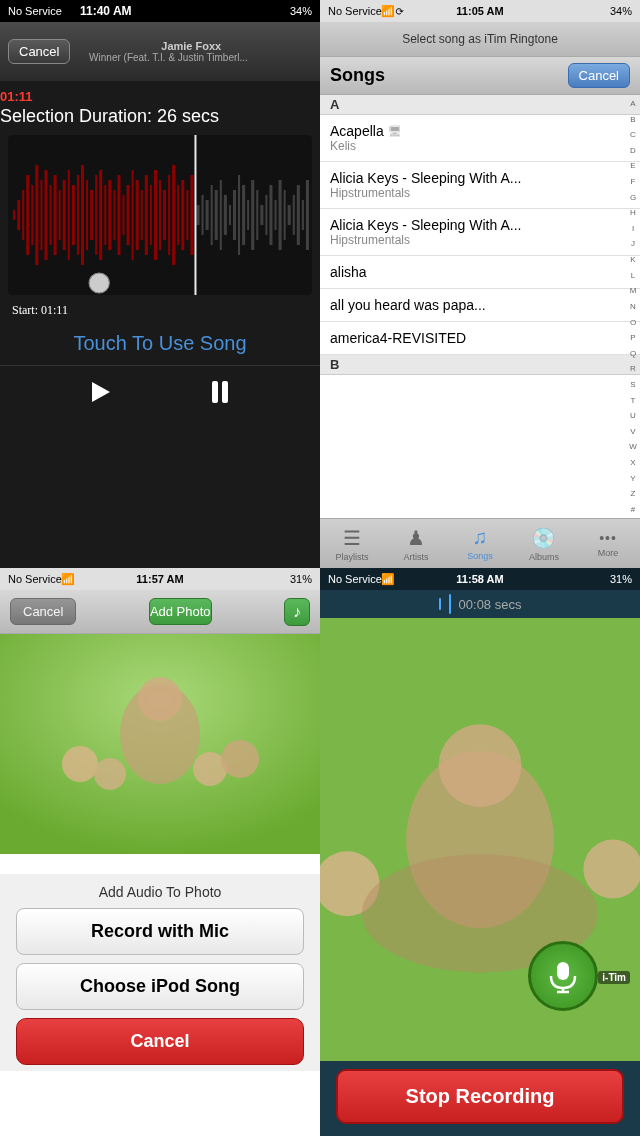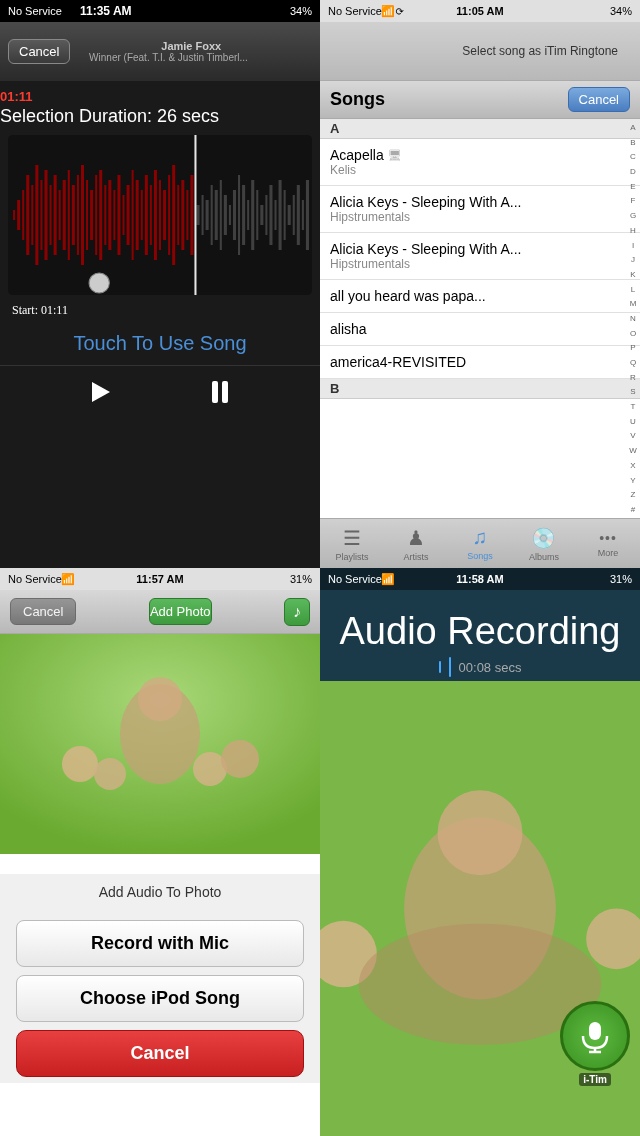--- a/index.html
+++ b/index.html
@@ -21,21 +21,21 @@
     .start-label { color: #fff; font-size: 12px; padding: 4px 12px; font-family: Liberation Serif, serif; }
     .touch-to-use { text-align: center; color: #4a90d9; font-size: 20px; font-weight: 400; padding: 10px 0 6px; }
     .transport-bar { display: flex; justify-content: space-around; align-items: center; padding: 8px 40px; border-top: 1px solid #333; margin-top: 4px; }
     .play-btn { width: 36px; height: 36px; display: flex; align-items: center; justify-content: center; }
     .pause-btn { width: 36px; height: 36px; display: flex; align-items: center; justify-content: center; gap: 4px; }
     .pause-bar { width: 6px; height: 22px; background: #fff; border-radius: 2px; }
 
     
     .panel-tr { background: #fff; display: flex; flex-direction: column; overflow: hidden; }
     .status-bar-light { display: flex; justify-content: space-between; align-items: center; padding: 2px 8px; font-size: 11px; color: #000; background: #e0e0e0; height: 22px; }
-    .select-song-header { background: linear-gradient(to bottom, #d0d0d0, #b8b8b8); text-align: right; font-size: 12px; color: #333; padding: 22px; border-bottom: 1px solid #aaa; }
+    .select-song-header { background: linear-gradient(to bottom, #d0d0d0, #b8b8b8); text-align: center; font-size: 12px; color: #333; padding: 10px; border-bottom: 1px solid #aaa; }
     .songs-nav { background: linear-gradient(to bottom, #d8d8d8, #b8b8b8); display: flex; justify-content: space-between; align-items: center; padding: 6px 10px; border-bottom: 1px solid #aaa; }
     .songs-title { font-size: 18px; font-weight: bold; color: #000; }
     .cancel-btn-light { background: linear-gradient(to bottom, #7aaade, #4a7dc0); border: 1px solid #3a6db0; border-radius: 6px; color: #fff; font-size: 13px; padding: 4px 10px; }
     .songs-list { flex: 1; overflow: hidden; background: #fff; position: relative; }
     .alpha-index { position: absolute; right: 0; top: 0; bottom: 0; width: 14px; display: flex; flex-direction: column; align-items: center; justify-content: space-between; padding: 4px 0; font-size: 8px; color: #666; background: transparent; z-index: 10; }
     .section-header-song { background: #e8e8e8; padding: 2px 10px; font-size: 13px; font-weight: bold; color: #333; border-bottom: 1px solid #ccc; }
     .song-item { padding: 8px 10px; border-bottom: 1px solid #e0e0e0; }
     .song-item-title { font-size: 14px; color: #000; display: flex; align-items: center; gap: 4px; }
     .song-item-artist { font-size: 12px; color: #888; }
     .tab-bar { background: linear-gradient(to bottom, #d0d0d0, #b5b5b5); display: flex; border-top: 1px solid #aaa; height: 50px; }
@@ -45,49 +45,49 @@
 
     
     .panel-bl { background: #fff; display: flex; flex-direction: column; overflow: hidden; position: relative; }
     .add-photo-nav { background: linear-gradient(to bottom, #d8d8d8, #b8b8b8); display: flex; justify-content: space-between; align-items: center; padding: 6px 10px; border-bottom: 1px solid #aaa; min-height: 44px; }
     .cancel-btn-gray { background: linear-gradient(to bottom, #888, #666); border: 1px solid #555; border-radius: 6px; color: #fff; font-size: 13px; padding: 5px 12px; opacity: 0.8; }
     .add-photo-btn { background: linear-gradient(to bottom, #5cb85c, #3d9a3d); border: 1px solid #2d7a2d; border-radius: 6px; color: #fff; font-size: 13px; padding: 5px 0; }
     .music-note-btn { background: linear-gradient(to bottom, #5cb85c, #3d9a3d); border: 1px solid #2d7a2d; border-radius: 6px; color: #fff; font-size: 16px; padding: 4px 8px; }
     .photo-preview { flex: 1; position: relative; overflow: hidden; max-height: 240px; }
     .family-photo { width: 100%; height: 100%; background: linear-gradient(135deg, #7ab648 0%, #5a8a30 30%, #8bc060 60%, #a0c870 100%); position: relative; display: flex; align-items: center; justify-content: center; overflow: hidden; }
     .audio-options { background: #f0f0f0; padding: 10px 16px 6px; }
-    .audio-options-title { text-align: center; font-size: 14px; color: #333; margin-bottom: 20px; }
+    .audio-options-title { text-align: center; font-size: 14px; color: #333; margin-bottom: 8px; }
     .option-btn { display: block; width: 100%; background: linear-gradient(to bottom, #fff, #e8e8e8); border: 1px solid #bbb; border-radius: 8px; font-size: 18px; font-weight: bold; padding: 12px; text-align: center; color: #000; margin-bottom: 8px; }
     .cancel-red-btn { display: block; width: 100%; background: linear-gradient(to bottom, #e84040, #c82020); border: 1px solid #a01010; border-radius: 10px; font-size: 18px; font-weight: bold; padding: 12px; text-align: center; color: #fff; }
 
     
     .panel-br { background: #1a3a4a; display: flex; flex-direction: column; overflow: hidden; position: relative; }
     .status-bar-br { display: flex; justify-content: space-between; align-items: center; padding: 2px 8px; font-size: 11px; color: #fff; background: rgba(0,0,0,0.4); height: 22px; }
     .audio-recording-title { text-align: center; color: #fff; font-size: 38px; font-weight: 300; padding: 20px 10px 0; }
     .recording-indicator { display: flex; align-items: center; justify-content: center; gap: 8px; padding: 4px 0; }
     .rec-line { width: 2px; height: 20px; background: #4af; border-radius: 1px; }
     .rec-time { color: #aaa; font-size: 13px; }
     .recording-photo { flex: 1; position: relative; overflow: hidden; }
-    .mic-overlay { position: absolute; bottom: 60px; right: 10px; display: flex; flex-direction: column; align-items: center; }
+    .mic-overlay { position: absolute; bottom: 60px; right: 10px; display: flex; flex-direction: row; align-items: center; }
     .mic-icon-circle { width: 70px; height: 70px; background: radial-gradient(circle, #5dba40, #3a9020); border-radius: 50%; display: flex; align-items: center; justify-content: center; border: 3px solid #2a7010; }
     .itim-label { font-size: 10px; color: #fff; font-weight: bold; background: rgba(0,0,0,0.5); padding: 1px 4px; border-radius: 3px; margin-top: 2px; }
     .stop-recording-btn { background: linear-gradient(to bottom, #e84040, #c82020); border: 2px solid #a01010; border-radius: 10px; color: #fff; font-size: 20px; font-weight: bold; padding: 14px; text-align: center; margin: 8px 16px 12px; }
 
     
     .waveform-svg { width: 100%; height: 100%; }
     .loading-spin { animation: spin 1s linear infinite; display: inline-block; }
     @keyframes spin { from { transform: rotate(0deg); } to { transform: rotate(360deg); } }
   </style>
 </head>
 <body>
 
 <div class="panel-tl">
   <div class="status-bar">
     <span>No Service</span>
-    <span style="position:absolute;left:80px;font-weight:bold;font-size:12px;">11:35 AM</span>
+    <span style="position:absolute;left:80px;font-weight:bold;font-size:12px;">11:40 AM</span>
     <span style="display:flex;align-items:center;gap:3px;margin-left:auto;">
       <span>34%</span>
     </span>
   </div>
 
   <div class="nav-bar-tl">
     <button class="cancel-btn">Cancel</button>
     <div class="track-info">
       <div class="track-name">Jamie Foxx</div>
       <div class="track-artist">Winner (Feat. T.I. &amp; Justin Timberl...</div>
@@ -224,24 +224,24 @@
     </div>
     <div class="song-item">
       <div class="song-item-title">Alicia Keys - Sleeping With A...</div>
       <div class="song-item-artist">Hipstrumentals</div>
     </div>
     <div class="song-item">
       <div class="song-item-title">Alicia Keys - Sleeping With A...</div>
       <div class="song-item-artist">Hipstrumentals</div>
     </div>
     <div class="song-item">
+      <div class="song-item-title">alisha</div>
+    </div>
+    <div class="song-item">
       <div class="song-item-title">all you heard was papa...</div>
-    </div>
-    <div class="song-item">
-      <div class="song-item-title">alisha</div>
     </div>
     <div class="song-item">
       <div class="song-item-title">america4-REVISITED</div>
     </div>
     <div class="section-header-song">B</div>
 
     <div class="alpha-index">
       <span>A</span>
         <span>B</span>
         <span>C</span>
@@ -342,21 +342,20 @@
 </div>
 
 <div class="panel-br">
   <div class="status-bar-br" style="position:relative;">
     <span>No Service</span>
     <span style="color:#fff;">📶</span>
     <span style="position:absolute;left:50%;transform:translateX(-50%);font-weight:bold;color:#fff;">11:58 AM</span>
     <span style="margin-left:auto;color:#fff;">31%</span>
   </div>
 
-  <div class="audio-recording-title">Audio Recording</div>
 
   <div class="recording-indicator">
     <div class="rec-line" style="height:12px;background:#4af;"></div>
     <div class="rec-line" style="height:20px;"></div>
     <div class="rec-time">00:08 secs</div>
   </div>
 
   <div class="recording-photo" style="position:relative;flex:1;overflow:hidden;">
     <div style="width:100%;height:100%;background:linear-gradient(135deg,#8bc060 0%,#6a9a40 30%,#c8a080 60%,#e8c090 100%);position:relative;">
       
@@ -377,13 +376,14 @@
             <path d="M6 18 Q6 30 18 30 Q30 30 30 18" stroke="white" stroke-width="2.5" fill="none"></path>
             <line x1="18" y1="30" x2="18" y2="34" stroke="white" stroke-width="2.5"></line>
             <line x1="12" y1="34" x2="24" y2="34" stroke="white" stroke-width="2.5"></line>
           </svg>
         </div>
         <div class="itim-label">i-Tim</div>
       </div>
     </div>
   </div>
 
+  <button class="stop-recording-btn">Stop Recording</button>
 </div>
 
 </body></html>

